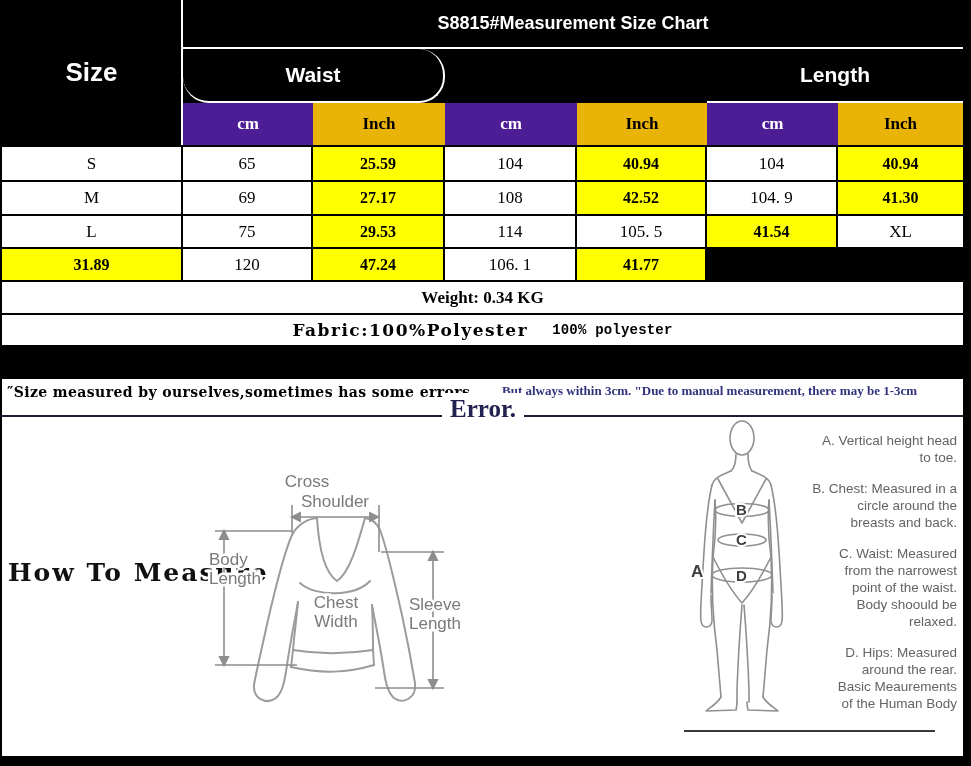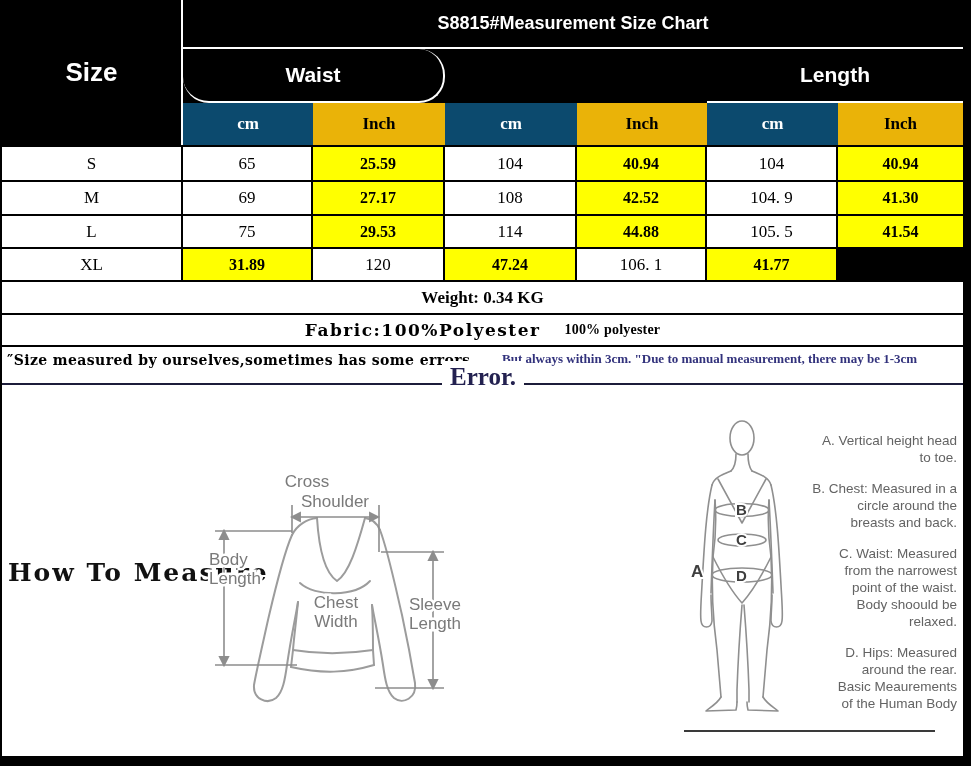--- a/index.html
+++ b/index.html
@@ -12,36 +12,36 @@
   .hdr{display:grid;grid-template-columns:181px 130px 132px 132px 130px 131px 125px;
        grid-template-rows:49px 54px 42px;background:#000;color:#fff;}
   .hdr>div{display:flex;align-items:center;justify-content:center;box-sizing:border-box;}
   .cell-size{grid-row:1/4;grid-column:1;border-right:2px solid #fff;font-size:26px;font-weight:bold;}
   .cell-title{grid-row:1;grid-column:2/8;border-bottom:2px solid #fff;font-size:18px;font-weight:bold;}
   .grp{grid-row:2;font-size:21px;font-weight:bold;border-bottom:2px solid #fff;}
   .grp.w{grid-column:2/4;border-right:2px solid #fff;border-radius:26px;}
   .grp.h{grid-column:4/6;border-right:2px solid #fff;}
   .grp.l{grid-column:6/8;}
   .unit{grid-row:3;font-family:"Liberation Serif",serif;font-size:17px;font-weight:bold;}
-  .unit.cm{background:#0c4a6e;color:#fff;}
+  .unit.cm{background:#4c1d95;color:#fff;}
   .unit.in{background:#eab308;color:#000;}
 
   
   .dat{display:grid;grid-template-columns:179px 128px 130px 130px 128px 129px 125px;
        grid-template-rows:33px 32px 31px 31px 31px 30px 43px;
        gap:2px;background:#000;border-top:2px solid #000;}
   .dat>div{background:#fff;display:flex;align-items:center;justify-content:center;box-sizing:border-box;
            font-family:"Liberation Serif",serif;font-size:17px;color:#000;}
   .dat .in{background:#ffff00;font-weight:bold;font-size:16px;}
   .full{grid-column:1/8;}
   .weight-row{font-family:"Liberation Sans",sans-serif;font-size:17px;font-weight:bold;}
   .fabric-row{gap:24px;}
   .fabric-main{font-family:"DejaVu Serif",serif;font-weight:bold;font-size:17px;letter-spacing:1.5px;}
-  .fabric-sub{font-family:Liberation Serif, serif;font-weight:bold;font-size:14px;letter-spacing:0.2px;}
-  .note-row{position:relative;display:block !important;z-index:3;overflow:visible;}
+  .fabric-sub{font-family:Liberation Mono, monospace;font-weight:bold;font-size:14px;letter-spacing:0.2px;}
+  .note-row{position:relative;display:block !important;z-index:3;overflow:visible;margin-top:32px;}
   .note-left{position:absolute;left:5px;top:5px;font-family:"DejaVu Serif",serif;font-weight:bold;
              font-size:14px;letter-spacing:0.4px;color:#000;white-space:nowrap;}
   .note-right{position:absolute;left:500px;top:4px;font-size:13px;font-weight:bold;color:#32327c;white-space:nowrap;}
   .note-line{position:absolute;left:0;width:961px;top:36px;height:2px;background:#1c1c3a;}
   .note-error{position:absolute;left:440px;top:14px;font-size:25px;font-weight:bold;color:#232150;
               background:#fff;padding:0 8px;line-height:31px;z-index:4;}
 
   
   .measure{position:relative;width:961px;height:356px;background:#fff;}
   .howto{position:absolute;left:6px;top:168px;font-family:"DejaVu Serif",serif;font-weight:bold;
@@ -88,21 +88,20 @@
       <div class="in">27.17</div>
       <div>108</div>
       <div class="in">42.52</div>
       <div>104. 9</div>
       <div class="in">41.30</div>
 
       <div>L</div>
       <div>75</div>
       <div class="in">29.53</div>
       <div>114</div>
-      <div class="in">44.88</div>
       <div>105. 5</div>
       <div class="in">41.54</div>
 
       <div>XL</div>
       <div class="in">31.89</div>
       <div>120</div>
       <div class="in">47.24</div>
       <div>106. 1</div>
       <div class="in">41.77</div>
 

